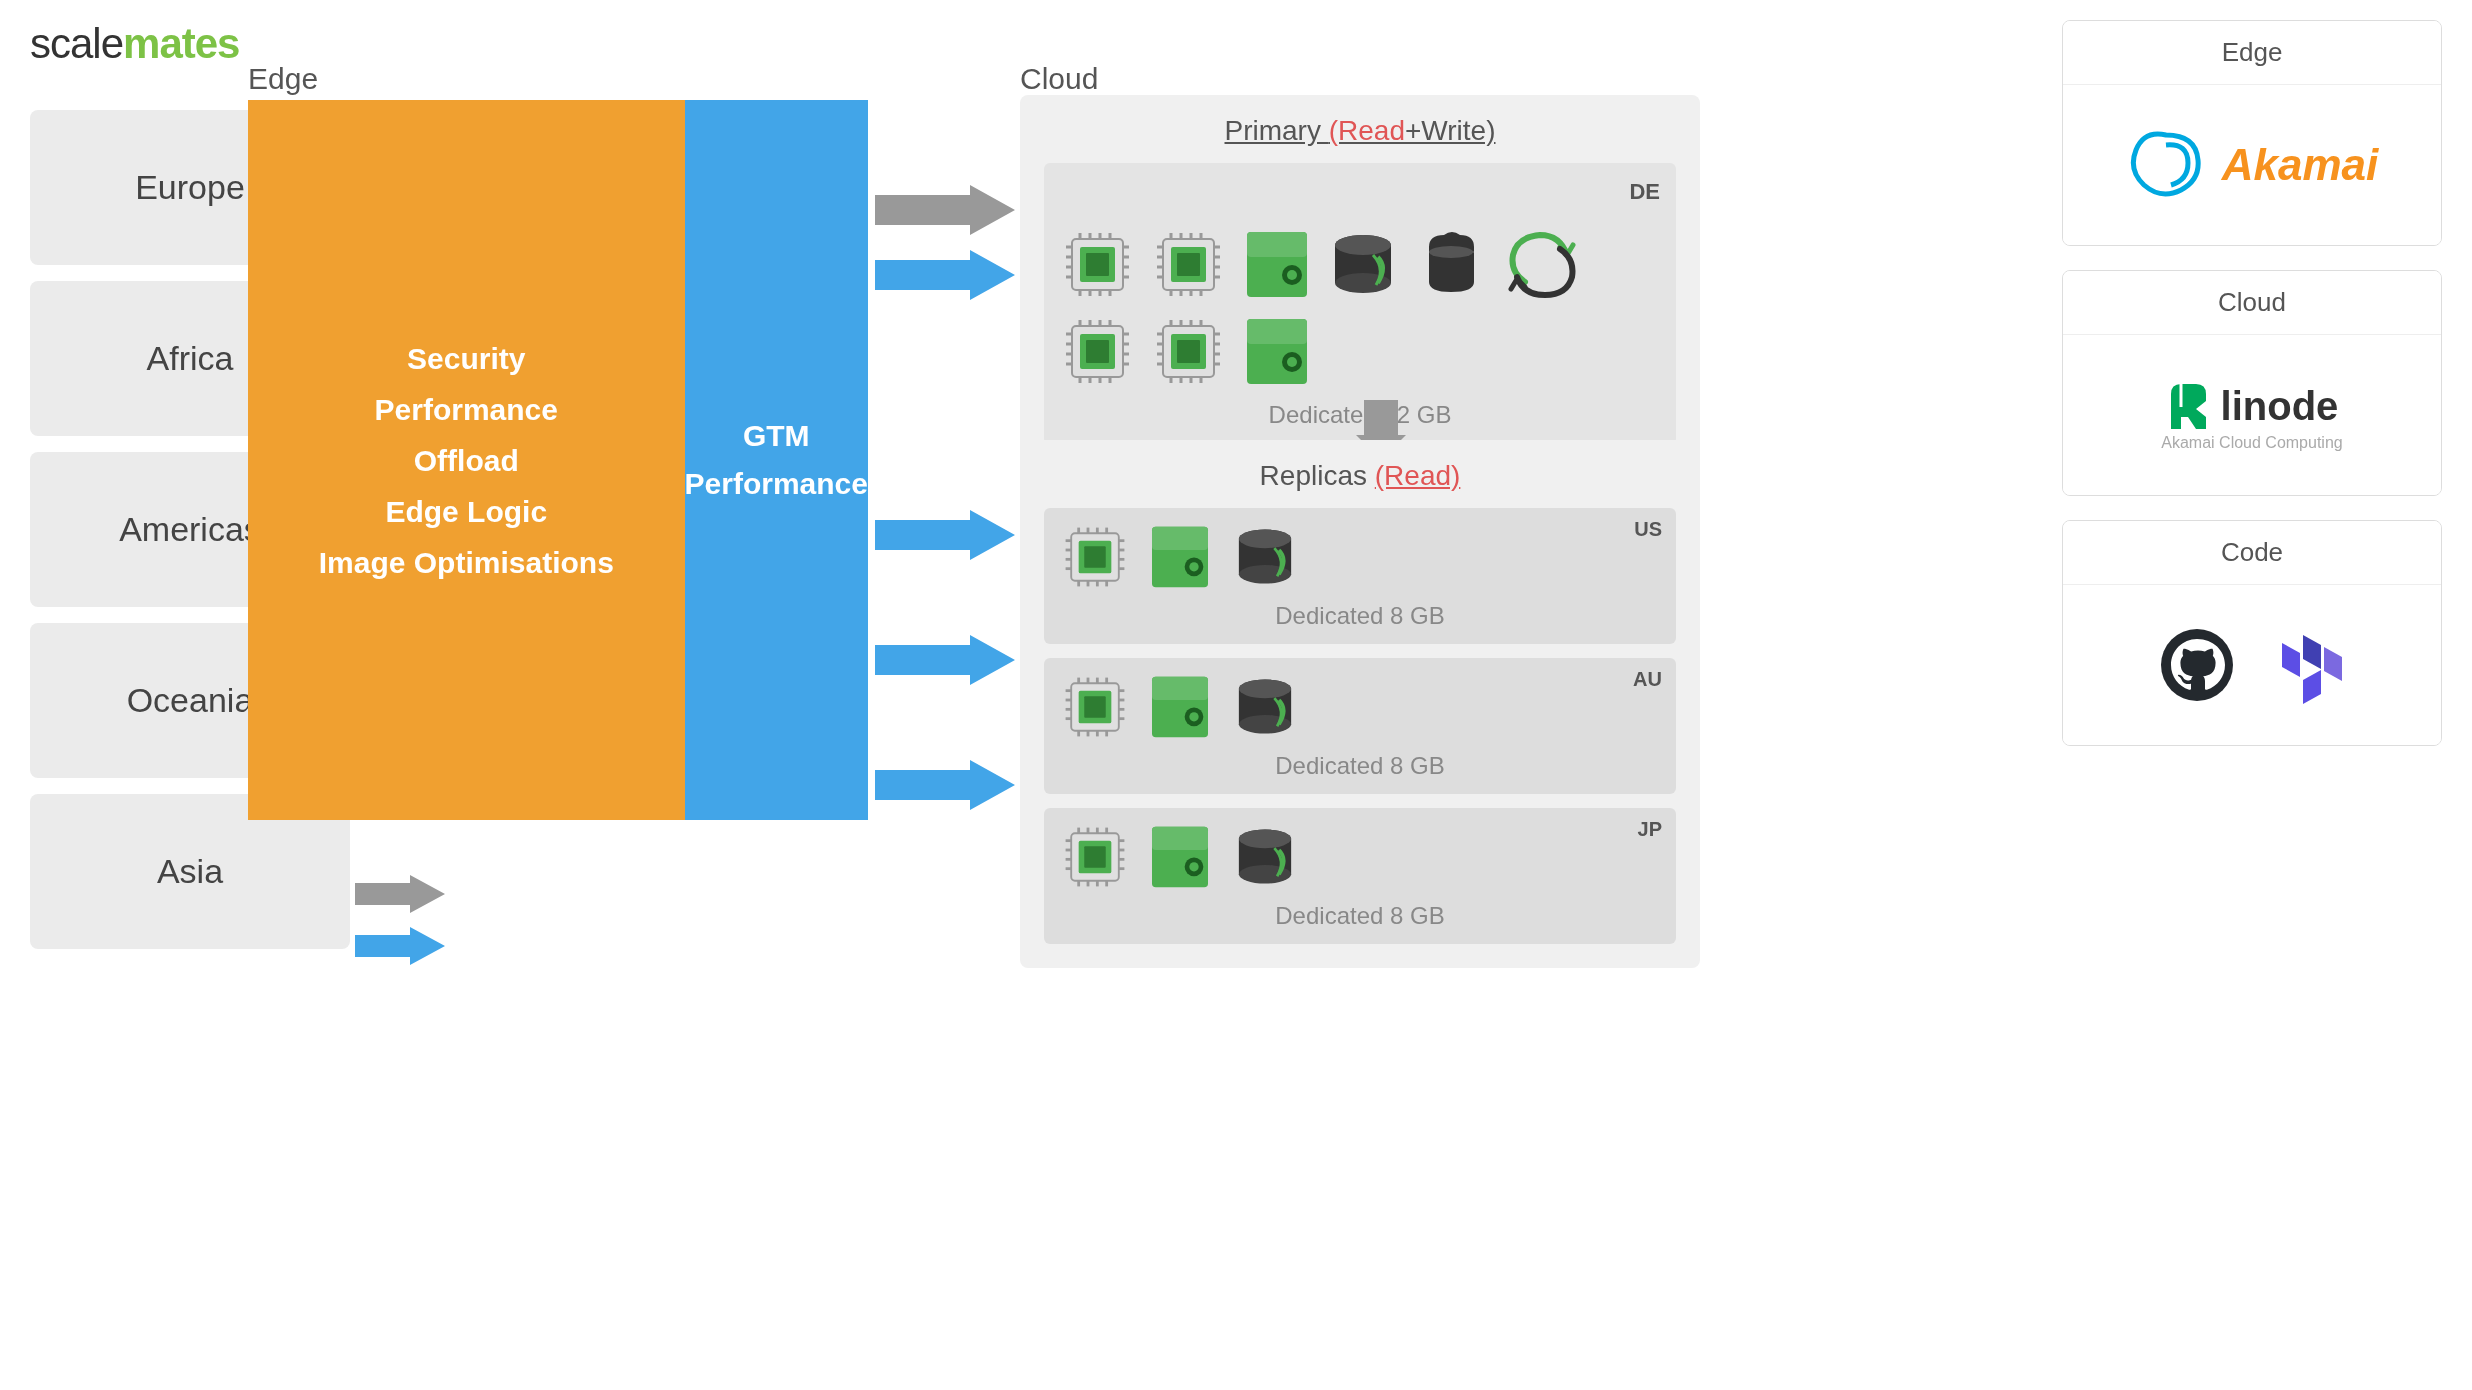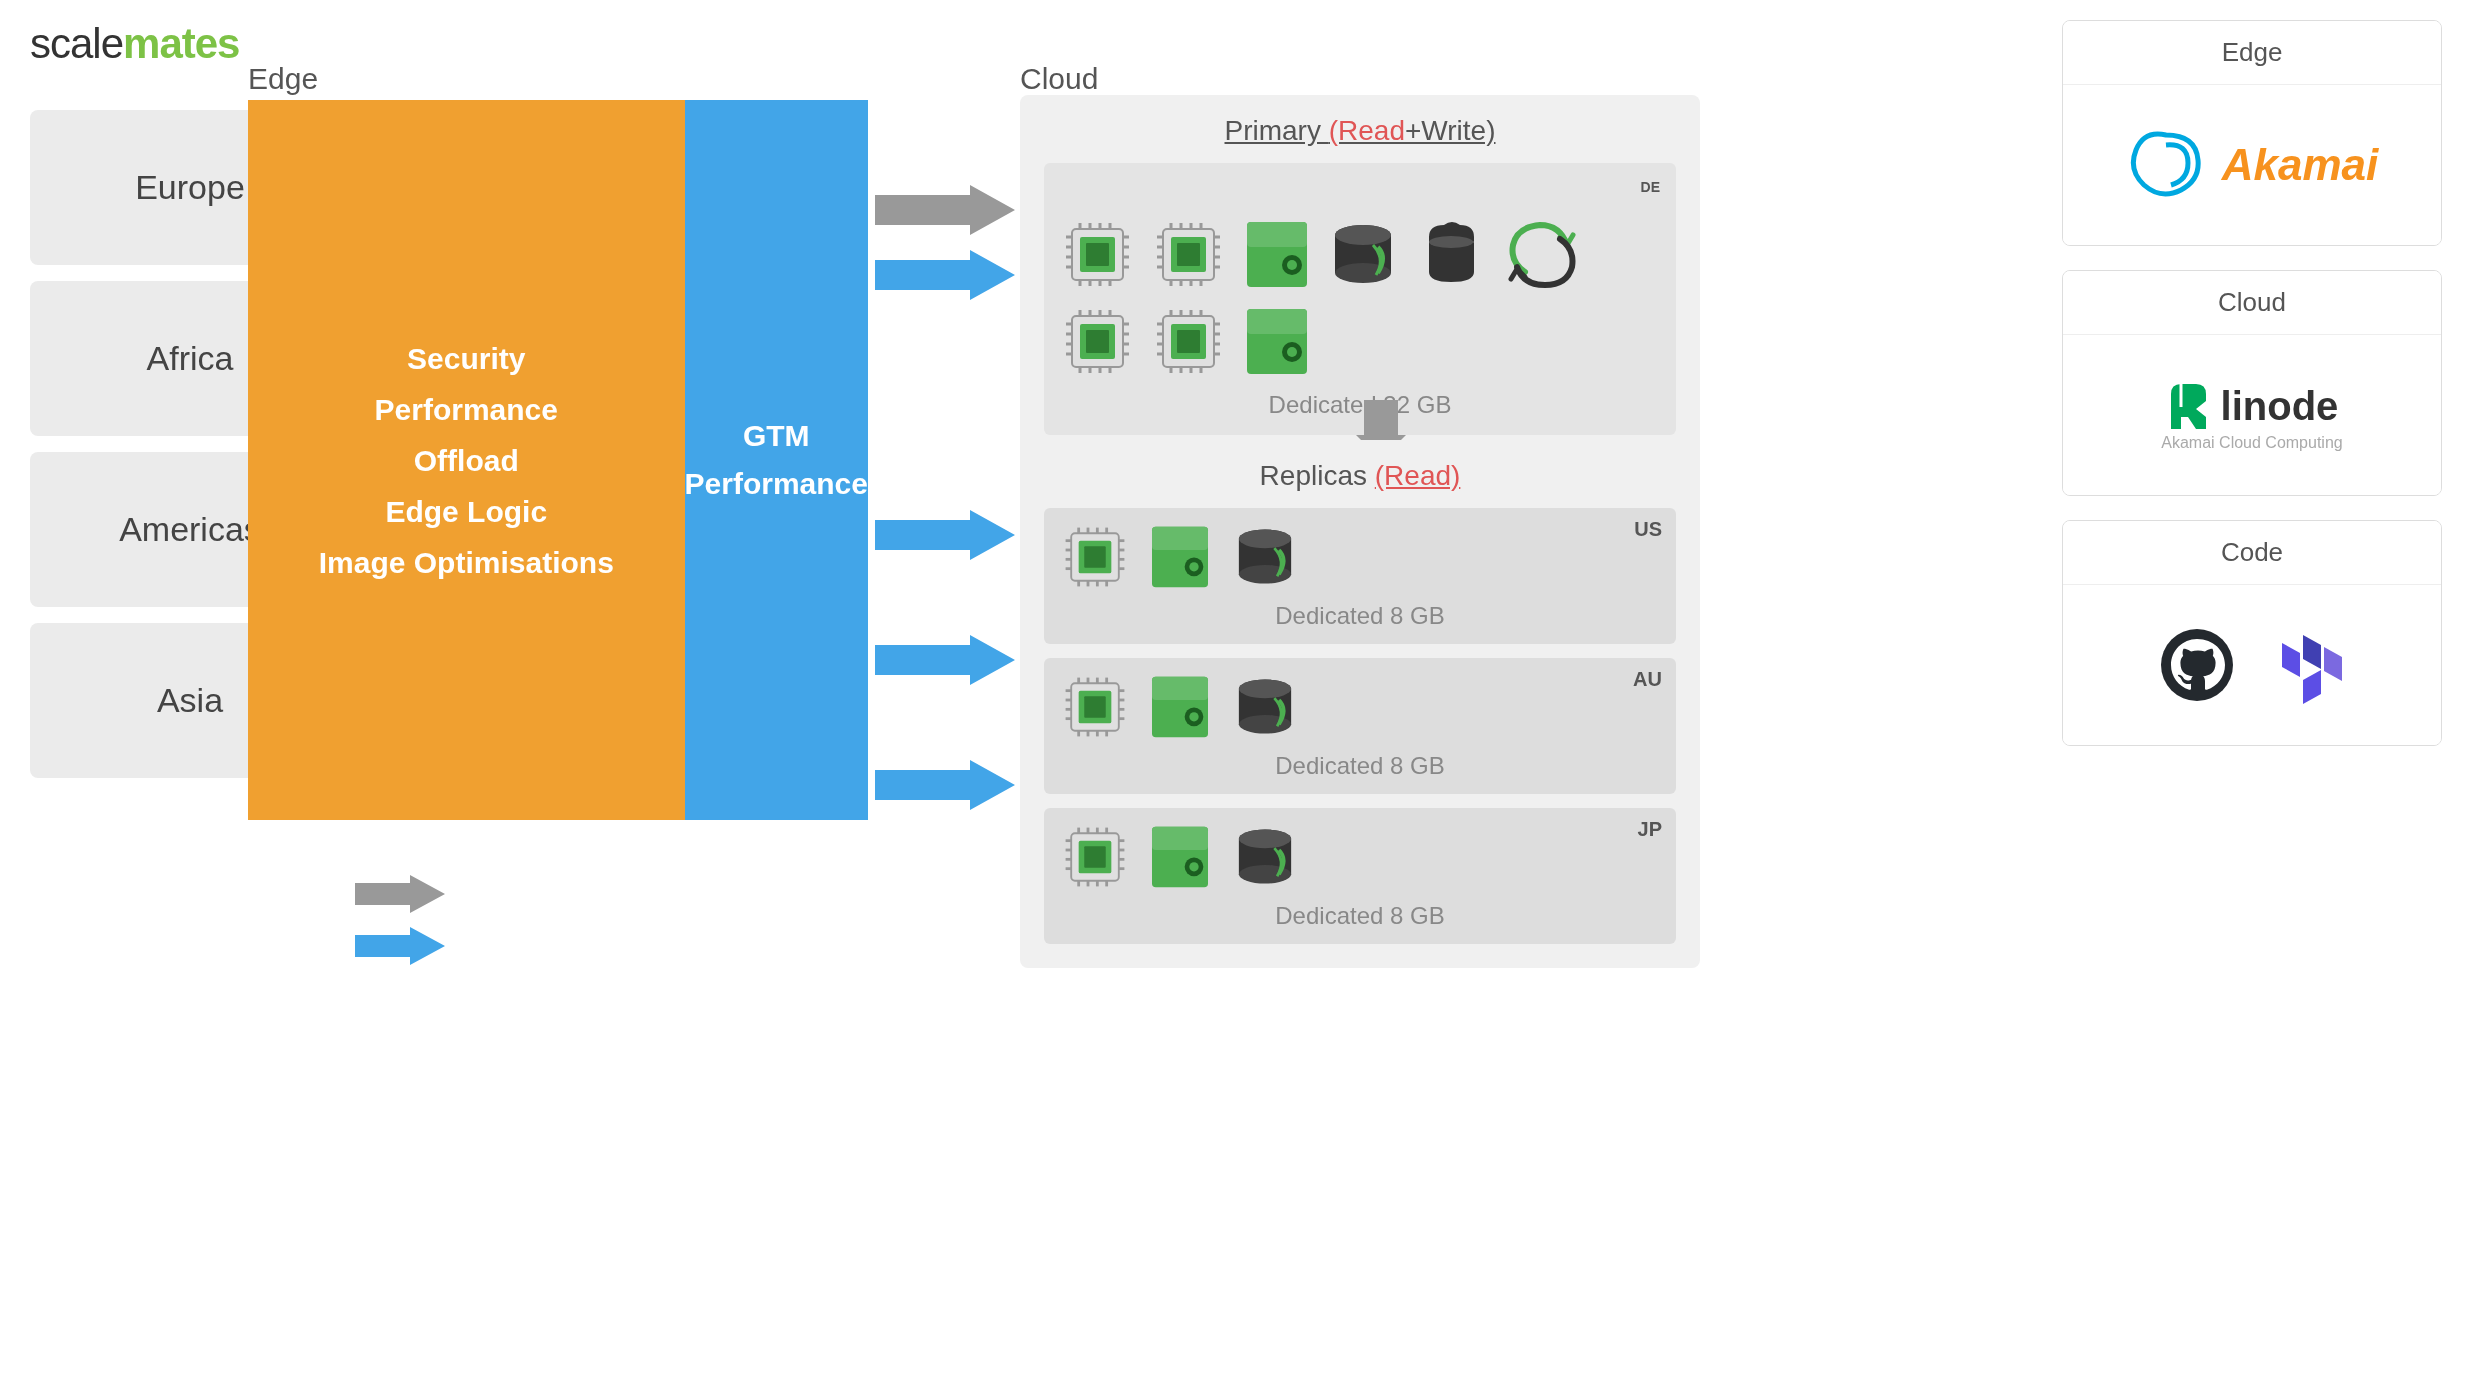--- a/index.html
+++ b/index.html
@@ -142,21 +142,21 @@
     }
     .primary-header .read { color: #e05555; }
 
     .primary-inner {
       background: #e4e4e4;
       border-radius: 6px;
       padding: 16px;
     }
     .de-badge {
       text-align: right;
-      font-size: 14px;
+      font-size: 22px;
       font-weight: 700;
       color: #555;
       margin-bottom: 22px;
     }
 
     .server-row {
       display: flex;
       align-items: center;
       gap: 16px;
       margin-bottom: 12px;
@@ -297,20 +297,21 @@
 </div>
 
 <div class="edge-label">Edge</div>
 
 <div class="cloud-label">Cloud</div>
 
 <div class="regions-col">
   <div class="region-box">Europe</div>
   <div class="region-box">Africa</div>
   <div class="region-box">Americas</div>
+  <div class="region-box">Oceania</div>
   <div class="region-box">Asia</div>
 </div>
 
 <div class="region-arrows">
 
   <div class="double-arrow">
     <svg width="90" height="38">
         <polygon points="0,8 55,8 55,0 90,19 55,38 55,30 0,30" fill="#999"></polygon>
       </svg>
     <svg width="90" height="38">

